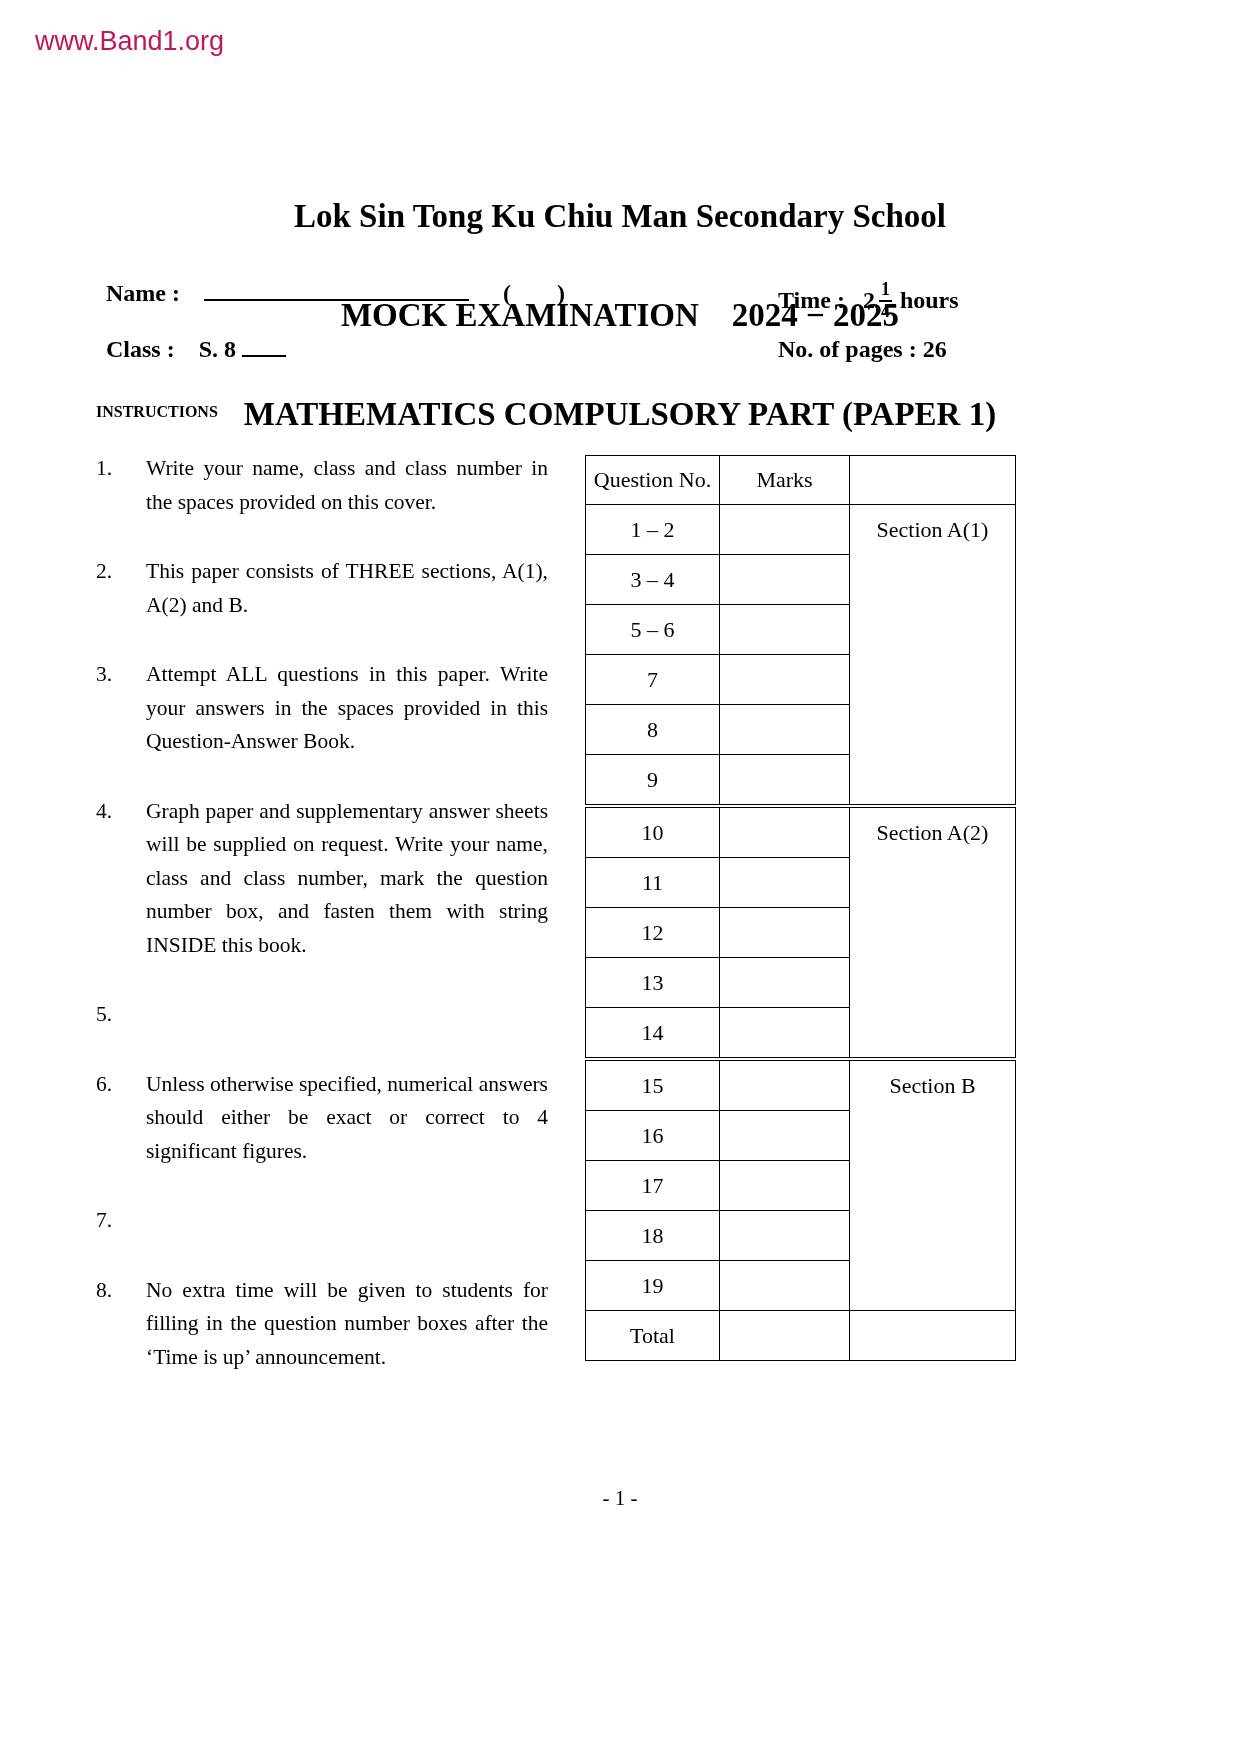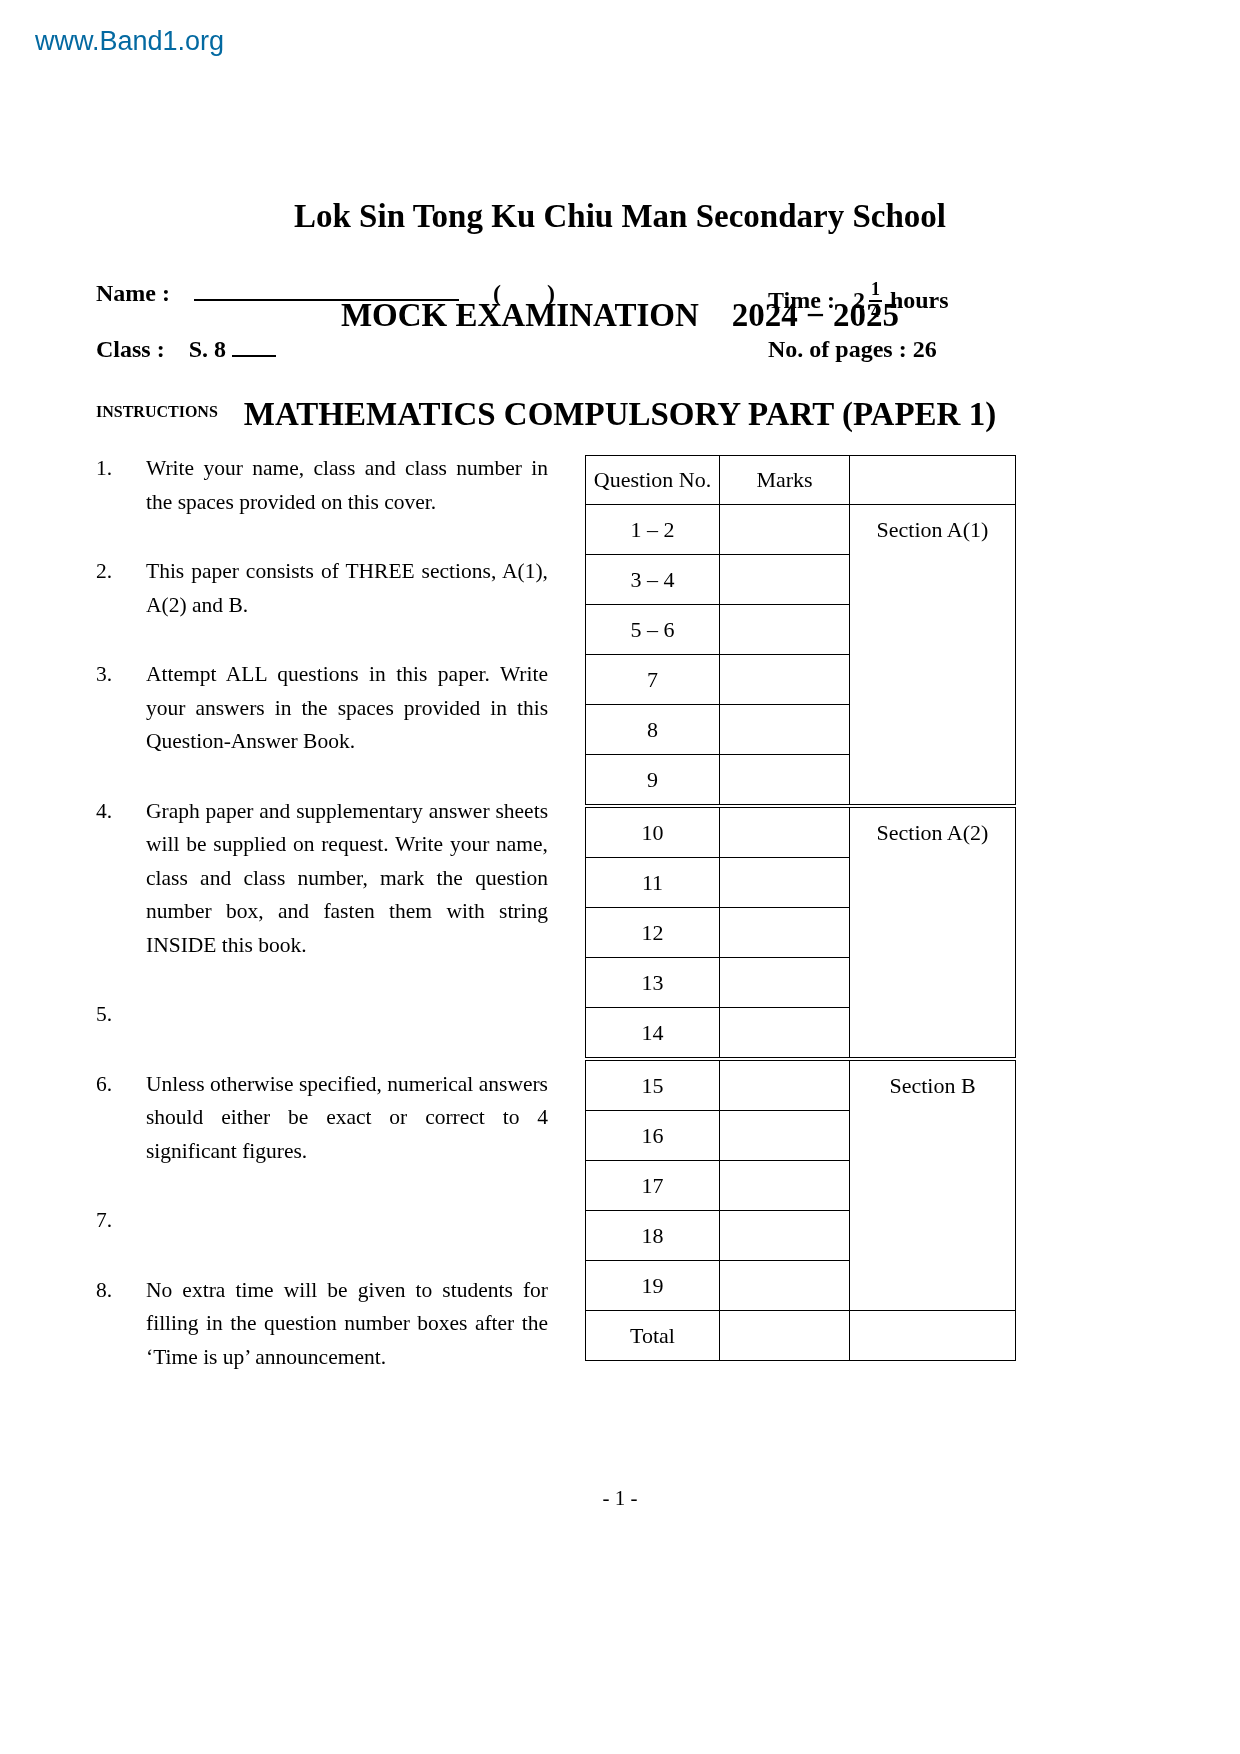--- a/index.html
+++ b/index.html
@@ -2,27 +2,27 @@
 <html><head>
 <meta charset="utf-8">
 <style>
   html,body{margin:0;padding:0;background:#fff;}
   .page{
     position:relative;width:1240px;height:1754px;background:#ffffff;
     font-family:"Liberation Serif",serif;color:#000;overflow:hidden;
   }
   .watermark{
     position:absolute;left:35px;top:26px;
-    font-family:"Liberation Sans",sans-serif;font-size:27px;color:#0369a1;
+    font-family:"Liberation Sans",sans-serif;font-size:27px;color:#be185d;
   }
   .header-block{
     position:absolute;left:0;top:134px;width:100%;text-align:center;
     font-weight:bold;font-size:33px;line-height:33px;white-space:pre;
   }
-  .info-row{position:absolute;left:96px;right:60px;height:44px;font-size:24px;font-weight:bold;}
+  .info-row{position:absolute;left:106px;right:60px;height:44px;font-size:24px;font-weight:bold;}
   .info-row-1{top:280px;}
   .info-row-2{top:336px;}
   .blank{display:inline-block;border-bottom:2px solid #000;vertical-align:baseline;}
   .name-blank{width:265px;margin-left:24px;}
   .class-blank{width:44px;margin-left:6px;}
   .paren-open{margin-left:34px;}
   .paren-close{margin-left:46px;}
   .right-group{position:absolute;left:672px;top:0;display:inline-flex;align-items:center;}
   .frac{
     display:inline-flex;flex-direction:column;align-items:center;

